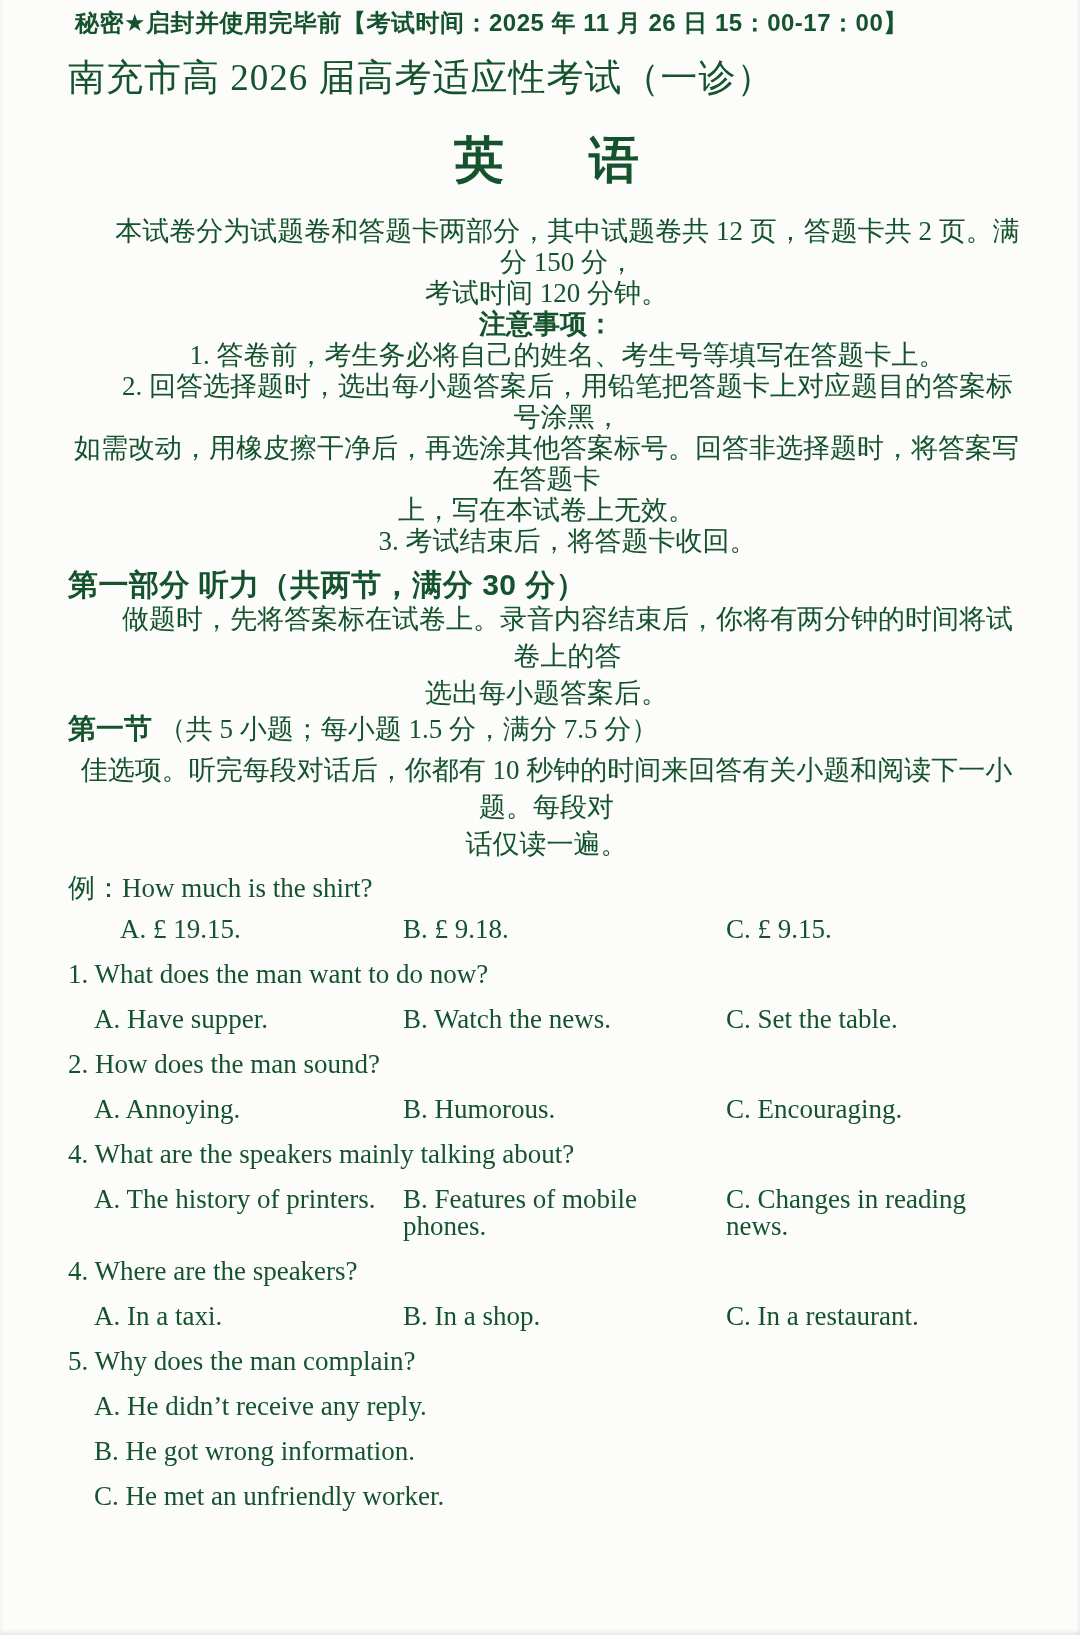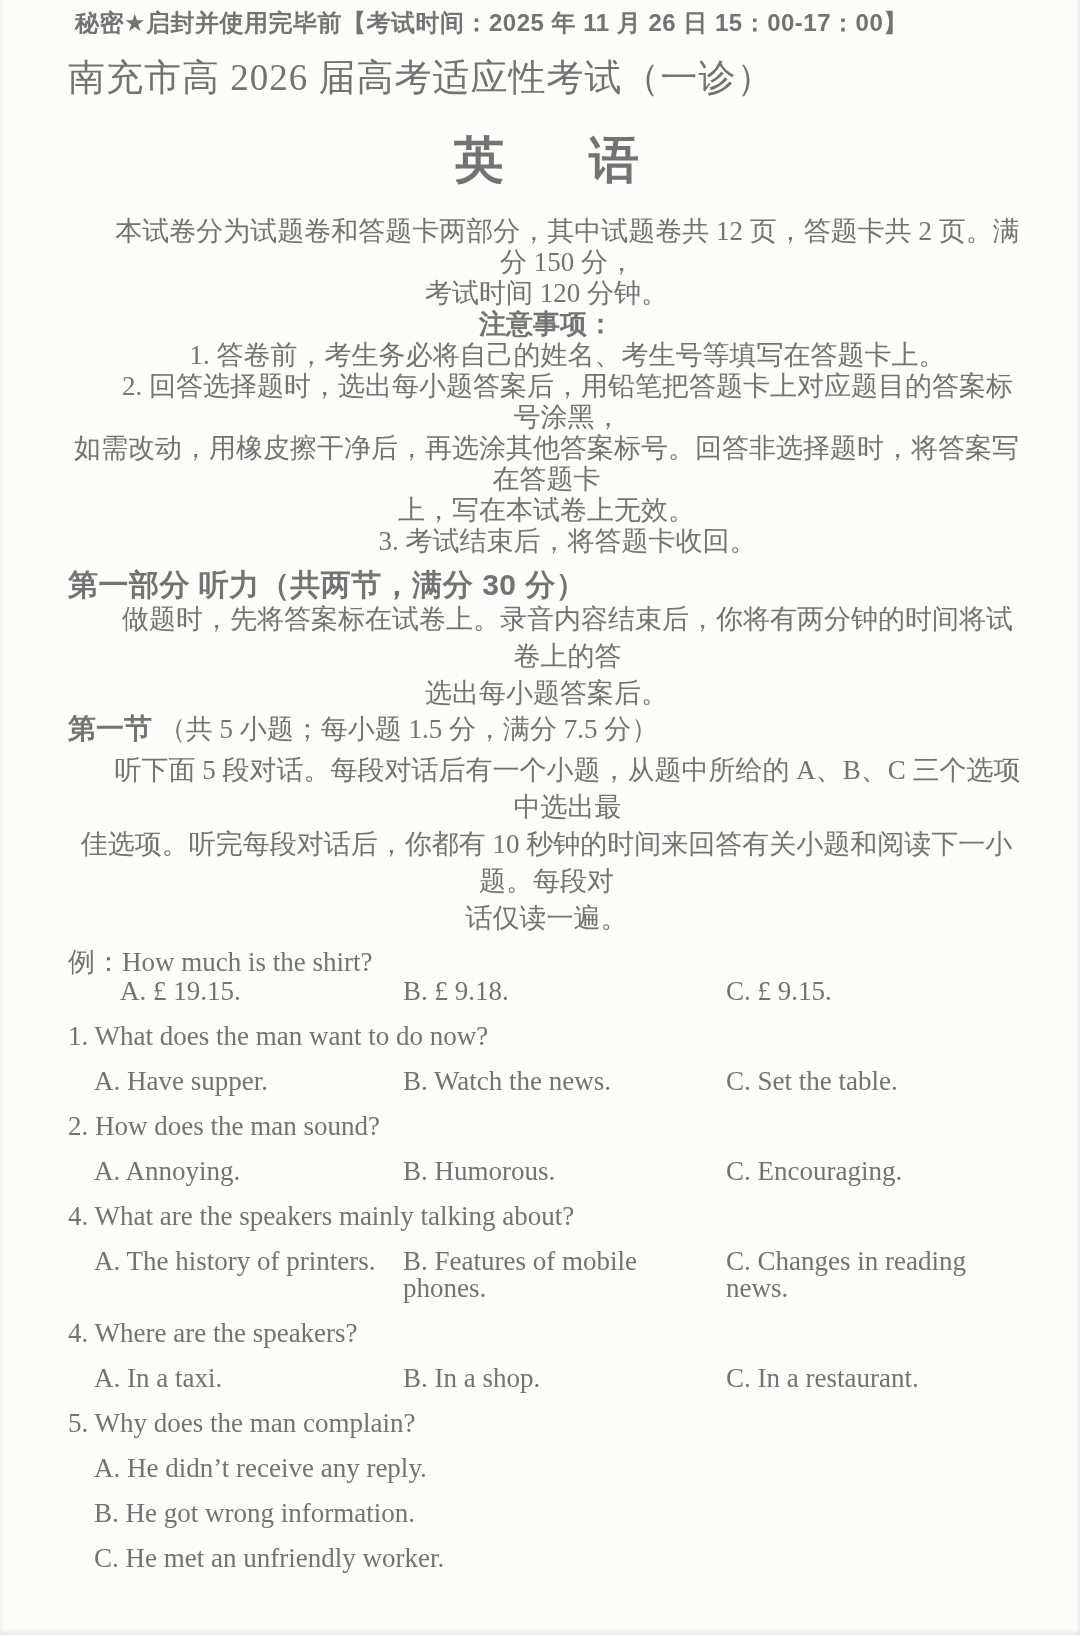--- a/index.html
+++ b/index.html
@@ -3,21 +3,21 @@
 <meta charset="utf-8">
 <style>
   * { margin: 0; padding: 0; box-sizing: border-box; }
   html, body { background: #e9e9e7; }
   .page {
     position: relative;
     width: 1080px;
     height: 1635px;
     margin: 0 auto;
     background: #fcfcfb;
-    color: #737373;
+    color: #14532d;
     font-family: "Liberation Serif", "DejaVu Serif", serif;
     font-size: 27px;
     overflow: hidden;
     padding: 8px 55px 0 68px;
     box-shadow: inset 0 -3px 4px rgba(0,0,0,0.08), inset -2px 0 3px rgba(0,0,0,0.03);
   }
   .banner {
     font-family: "Liberation Sans", "DejaVu Sans", sans-serif;
     font-weight: 700;
     font-size: 24px;
@@ -56,21 +56,21 @@
     letter-spacing: 0.5px;
   }
   .instr { }
   .instr .line { line-height: 37px; }
   .sec-heading { margin-top: 2px; line-height: 30px; }
   .sec-heading .bold-cn { font-size: 28px; }
   .sec-instr { margin-top: 8px; }
   .sec-instr .line { line-height: 37px; }
   .example-prompt { margin-top: 12px; line-height: 27px; }
   .opts-row {
-    margin-top: 2px;
+    margin-top: 14px;
     display: flex;
     line-height: 27px;
     padding-left: 26px;
   }
   .opts-row.example-row { padding-left: 52px; }
   .opts-row .opt-a { width: 283px; flex: none; }
   .opts-row .opt-b { width: 323px; flex: none; }
   .opts-row .opt-c { flex: 1; }
   .q-block .opts-row { margin-top: 18px; }
   .q-block .opt-a { width: 309px; }
@@ -108,21 +108,20 @@
     <div class="line indent">做题时，先将答案标在试卷上。录音内容结束后，你将有两分钟的时间将试卷上的答</div>
     <div class="line">选出每小题答案后。</div>
   </div>
 
   <div class="sec-heading">
     <span class="bold-cn">第一节</span>
     <span>（共 5 小题；每小题 1.5 分，满分 7.5 分）</span>
   </div>
 
   <div class="sec-instr">
-    <div class="line indent">听下面 5 段对话。每段对话后有一个小题，从题中所给的 A、B、C 三个选项中选出最</div>
     <div class="line">佳选项。听完每段对话后，你都有 10 秒钟的时间来回答有关小题和阅读下一小题。每段对</div>
     <div class="line">话仅读一遍。</div>
   </div>
 
   <div>
     <div class="example-prompt">例：How much is the shirt?</div>
     <div class="opts-row example-row">
       <span class="opt-a">A. £ 19.15.</span>
       <span class="opt-b">B. £ 9.18.</span>
       <span class="opt-c">C. £ 9.15.</span>

